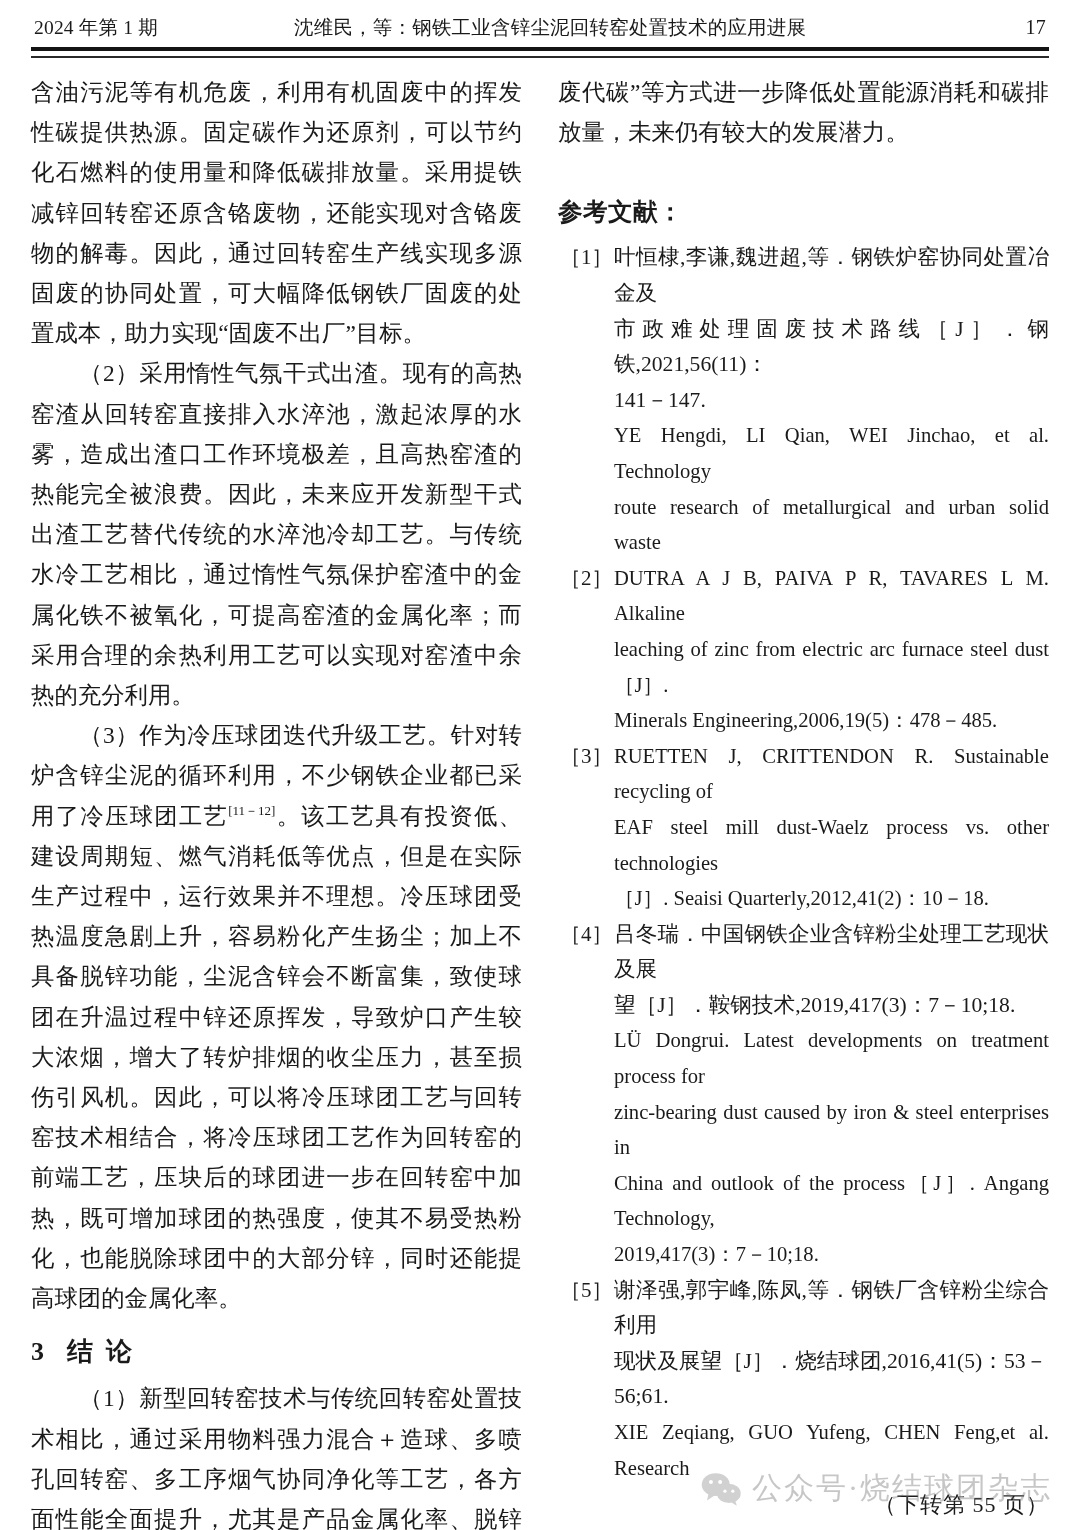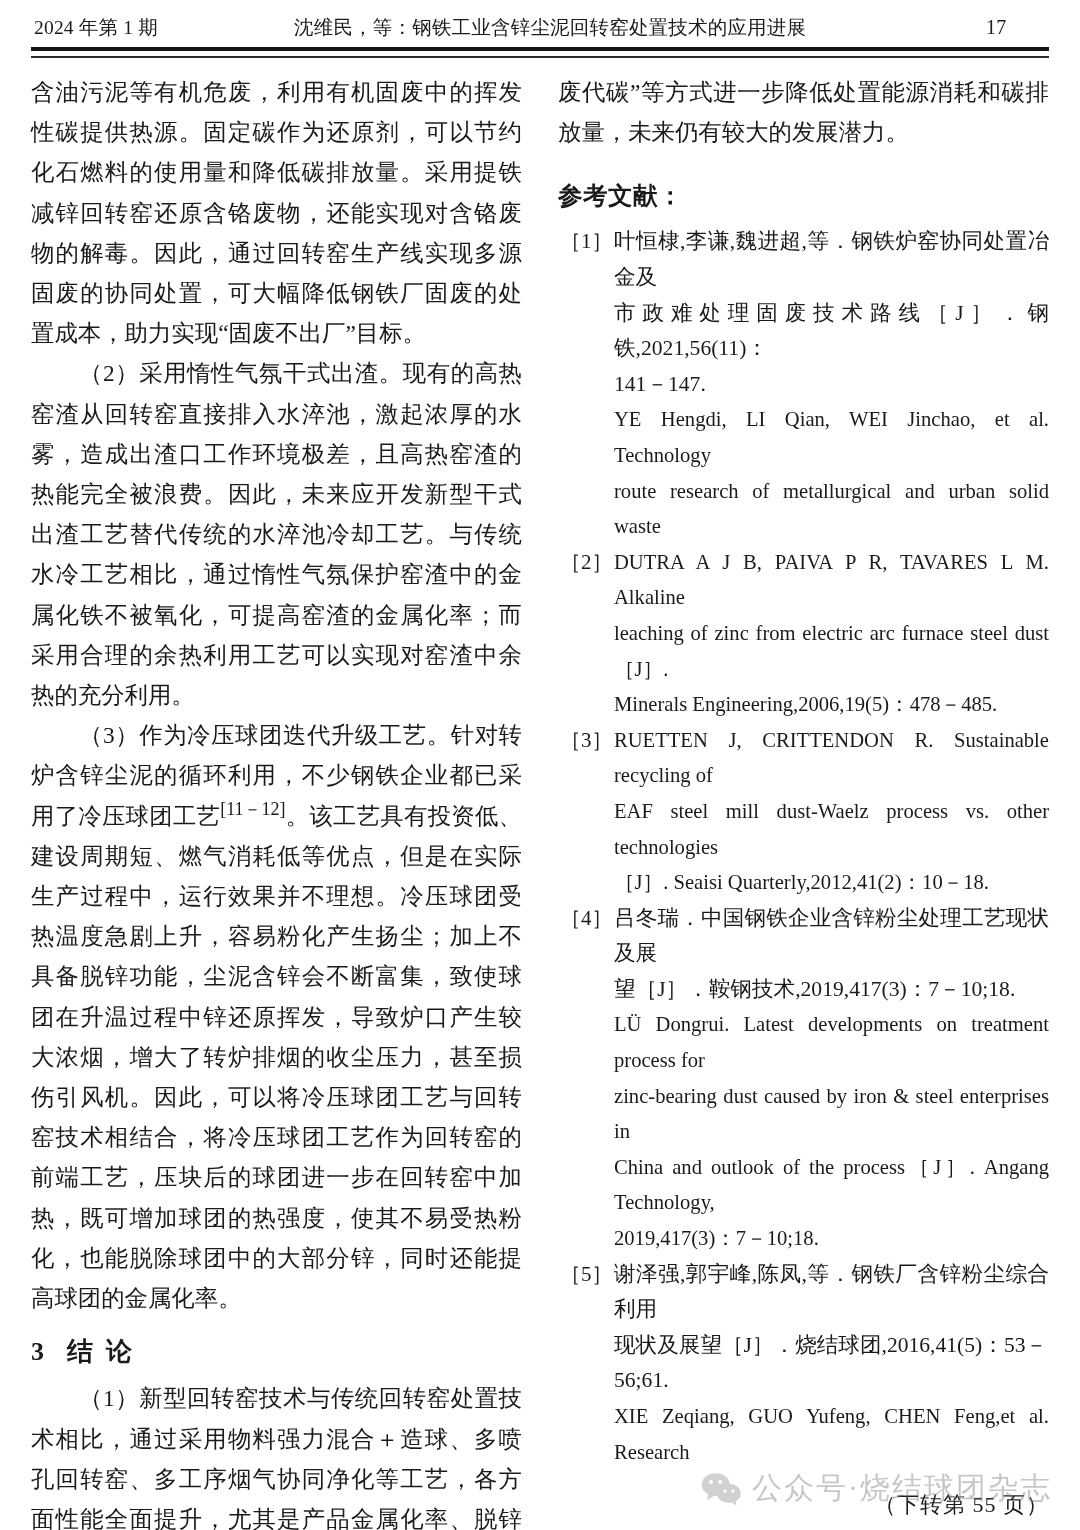--- a/index.html
+++ b/index.html
@@ -30,21 +30,21 @@
     top: 14px;
     width: 1012px;
     height: 30px;
     display: flex;
     align-items: baseline;
     font-size: 19.5px;
     letter-spacing: 0.2px;
   }
   .rh-left  { width: 255px; flex: none; }
   .rh-center{ flex: 1 1 auto; text-align: left; padding-left: 5px; }
-  .rh-right { width: 60px; flex: none; font-size: 20px; }
+  .rh-right { width: 60px; flex: none; text-align: right; font-size: 20px; }
 
   .rule-thick {
     position: absolute;
     left: 31px;
     top: 47px;
     width: 1018px;
     height: 4px;
     background: #141414;
   }
   .rule-thin {
@@ -78,39 +78,39 @@
     font-size: 23.4px;
     line-height: 40.2px;
     text-align: justify;
     text-justify: inter-ideograph;
     text-indent: 0;
     font-family: Liberation Serif, serif;
   }
   p.zh.indent { text-indent: 48px; }
 
   sup.ref {
-    font-size: 18px;
+    font-size: 13px;
     vertical-align: super;
     line-height: 0;
   }
 
   
   h2.section {
     margin: 14px 0 6px 0;
     font-size: 26px;
     font-weight: bold;
     line-height: 40px;
     letter-spacing: 1px;
   }
   h2.section .num { margin-right: 22px; font-weight: bold; }
   h2.section .ttl { letter-spacing: 13px; }
 
   
   h2.refhead {
-    margin: 26px 0 10px 0;
+    margin: 42px 0 10px 0;
     font-size: 24.5px;
     font-weight: bold;
     line-height: 36px;
     letter-spacing: 0.5px;
   }
 
   
   .reflist { margin-top: 2px; }
   .refitem {
     display: flex;

